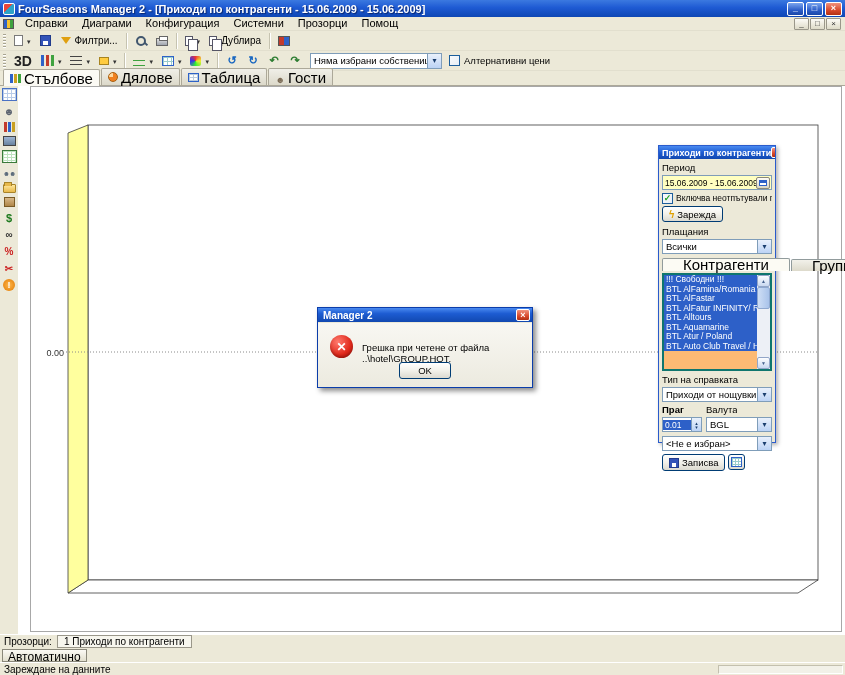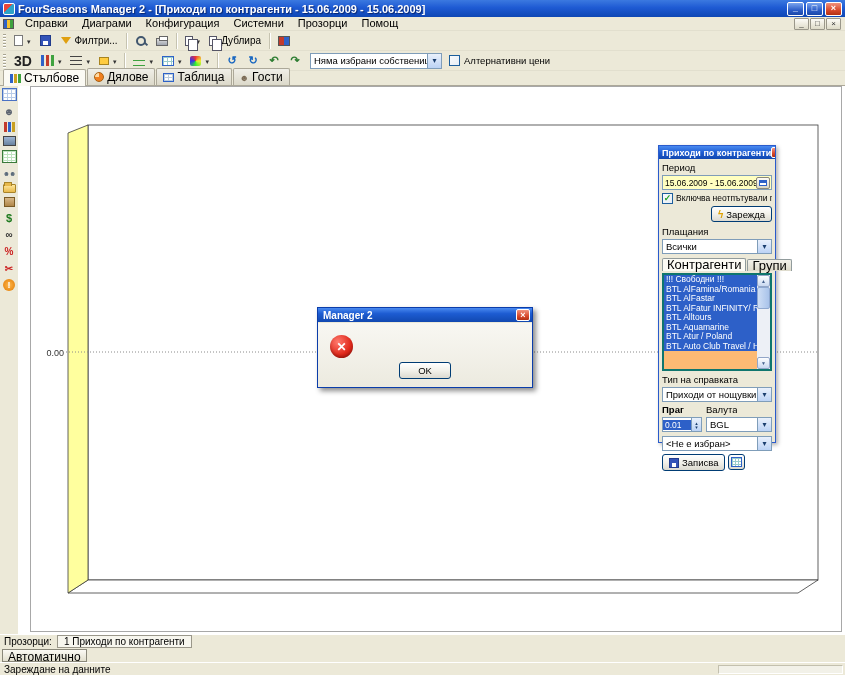--- a/index.html
+++ b/index.html
@@ -71,21 +71,21 @@
     background:linear-gradient(180deg,#EAF1FC,#BCD3F5); display:flex; align-items:center; justify-content:center;}
   .combo .carr::before{content:"▾"; font-size:8px; color:#1A3E6E; line-height:1;}
   .chk{width:11px; height:11px; border:1px solid #1C5E9C; background:linear-gradient(135deg,#F8FAFC,#E6EDF5);
     flex:none; display:flex; align-items:center; justify-content:center;}
   .chk.on::before{content:"✓"; color:#21A121; font-size:9px; font-weight:bold; line-height:1;}
   
   .tabrow{position:absolute; left:0; top:71px; right:0; height:15px; background:#ECE9D8;
     display:flex; align-items:flex-end; gap:1px; padding-left:3px; border-bottom:1px solid #ACA899;}
   .vtab{height:14px; display:flex; align-items:center; gap:3px; padding:8px 6px;
     border:1px solid #ACA899; border-bottom:none; border-radius:2px 2px 0 0;
-    background:linear-gradient(#F0EFE8,#DCD9CA); font-size:12px; cursor:default;}
+    background:linear-gradient(#F0EFE8,#DCD9CA); font-size:15px; cursor:default;}
   .vtab.active{background:#FBFAF4; height:15px; margin-bottom:-1px;}
   .vti{flex:none; display:block;}
   .vti.cols{width:11px; height:9px; background:linear-gradient(90deg,#2E62C8 0 3px,transparent 3px 4px,#C9A020 4px 7px,transparent 7px 8px,#3FA23F 8px 11px);}
   .vti.pie{width:10px; height:10px; border-radius:50%; background:conic-gradient(#F08020 0 75%, #FFD9A0 0); border:1px solid #A86010;}
   .vti.tbl{width:11px; height:9px; background:#fff; border:1px solid #2E62C8;
     background-image:linear-gradient(#BCD 1px,transparent 1px),linear-gradient(90deg,#BCD 1px,transparent 1px); background-size:4px 3px;}
   .vti.gst::before{content:"☻"; font-size:9px; color:#7A6A55; line-height:1;}
   
   .leftstrip{position:absolute; left:0; top:86px; width:18px; bottom:41px; background:#ECE9D8;
     display:flex; flex-direction:column; align-items:center; gap:4px; padding-top:2px;}
@@ -121,24 +121,24 @@
     font-size:8.5px; padding:0 1px 0 2px; white-space:nowrap;}
   .datefield .dval{flex:1; overflow:hidden;}
   .calbtn{flex:none; width:14px; height:12px; border:1px solid #8A887A; border-radius:2px;
     background:linear-gradient(#FDFCF8,#D9D6C4); position:relative;}
   .calbtn::before{content:""; position:absolute; inset:2px; background:#fff; border:1px solid #2E62C8; border-top:3px solid #2E62C8;}
   .chkrow{display:flex; align-items:center; gap:3px; height:12px;}
   .chkrow span.lbl{font-size:8.5px; white-space:nowrap; overflow:hidden;}
   .xpbtn{border:1px solid #003C74; border-radius:3px;
     background:linear-gradient(180deg,#FFFFFF 0%,#F2F1EA 50%,#DCDAD0 100%);
     font-size:9.5px; font-family:inherit; display:inline-flex; align-items:center; justify-content:center; gap:3px; padding:0 6px; cursor:default;}
-  .loadrow{display:flex; justify-content:flex-end; height:16px;}
+  .loadrow{display:flex; justify-content:flex-start; height:16px;}
   .bolt::before{content:"ϟ"; color:#DFA000; font-weight:bold; font-size:10px; line-height:1;}
   .ptabs{display:flex; align-items:flex-end; height:13px; margin-top:2px;}
-  .ptab{height:12px; line-height:11px; padding:0 4px; font-size:13px; border:1px solid #919B9C; border-bottom:none;
+  .ptab{height:12px; line-height:11px; padding:0 20px; font-size:15px; border:1px solid #919B9C; border-bottom:none;
     border-radius:2px 2px 0 0; background:linear-gradient(#F2F1EA,#DDDACB); margin-right:1px; cursor:default;}
   .ptab.active{background:#FCFBF4; height:13px;}
   .plist{height:98px; background:#fdba74; border:2px solid #0f766e; position:relative; overflow:hidden;}
   .plist .rows{position:absolute; left:0; top:0; right:13px; bottom:0; overflow:hidden;}
   .lrow{height:9.5px; line-height:9.5px; font-size:8.5px; color:#fff; background:#2D60C8; padding-left:2px;
     white-space:nowrap; overflow:hidden;}
   .vsb{position:absolute; right:0; top:0; bottom:0; width:13px; background:#EDF0F6;}
   .sbtn{position:absolute; left:0; right:0; height:12px; background:linear-gradient(180deg,#FDFEFF,#C9D8F0);
     border:1px solid #93A6C8; border-radius:2px; display:flex; align-items:center; justify-content:center;}
   .sbtn.up{top:0;} .sbtn.down{bottom:0;}
@@ -446,17 +446,18 @@
     </div>
   </div>
 
   <div class="dialog">
     <div class="dlg-title">
       <span>Manager 2</span>
       <span class="dlg-x">×</span>
     </div>
     <div class="dlg-body">
       <div class="err"></div>
+      <div class="dlg-msg">Грешка при четене от файла ..\hotel\GROUP.HOT.</div>
       <button class="xpbtn dlg-ok">OK</button>
     </div>
   </div>
 
 </div>
 
 </body></html>

